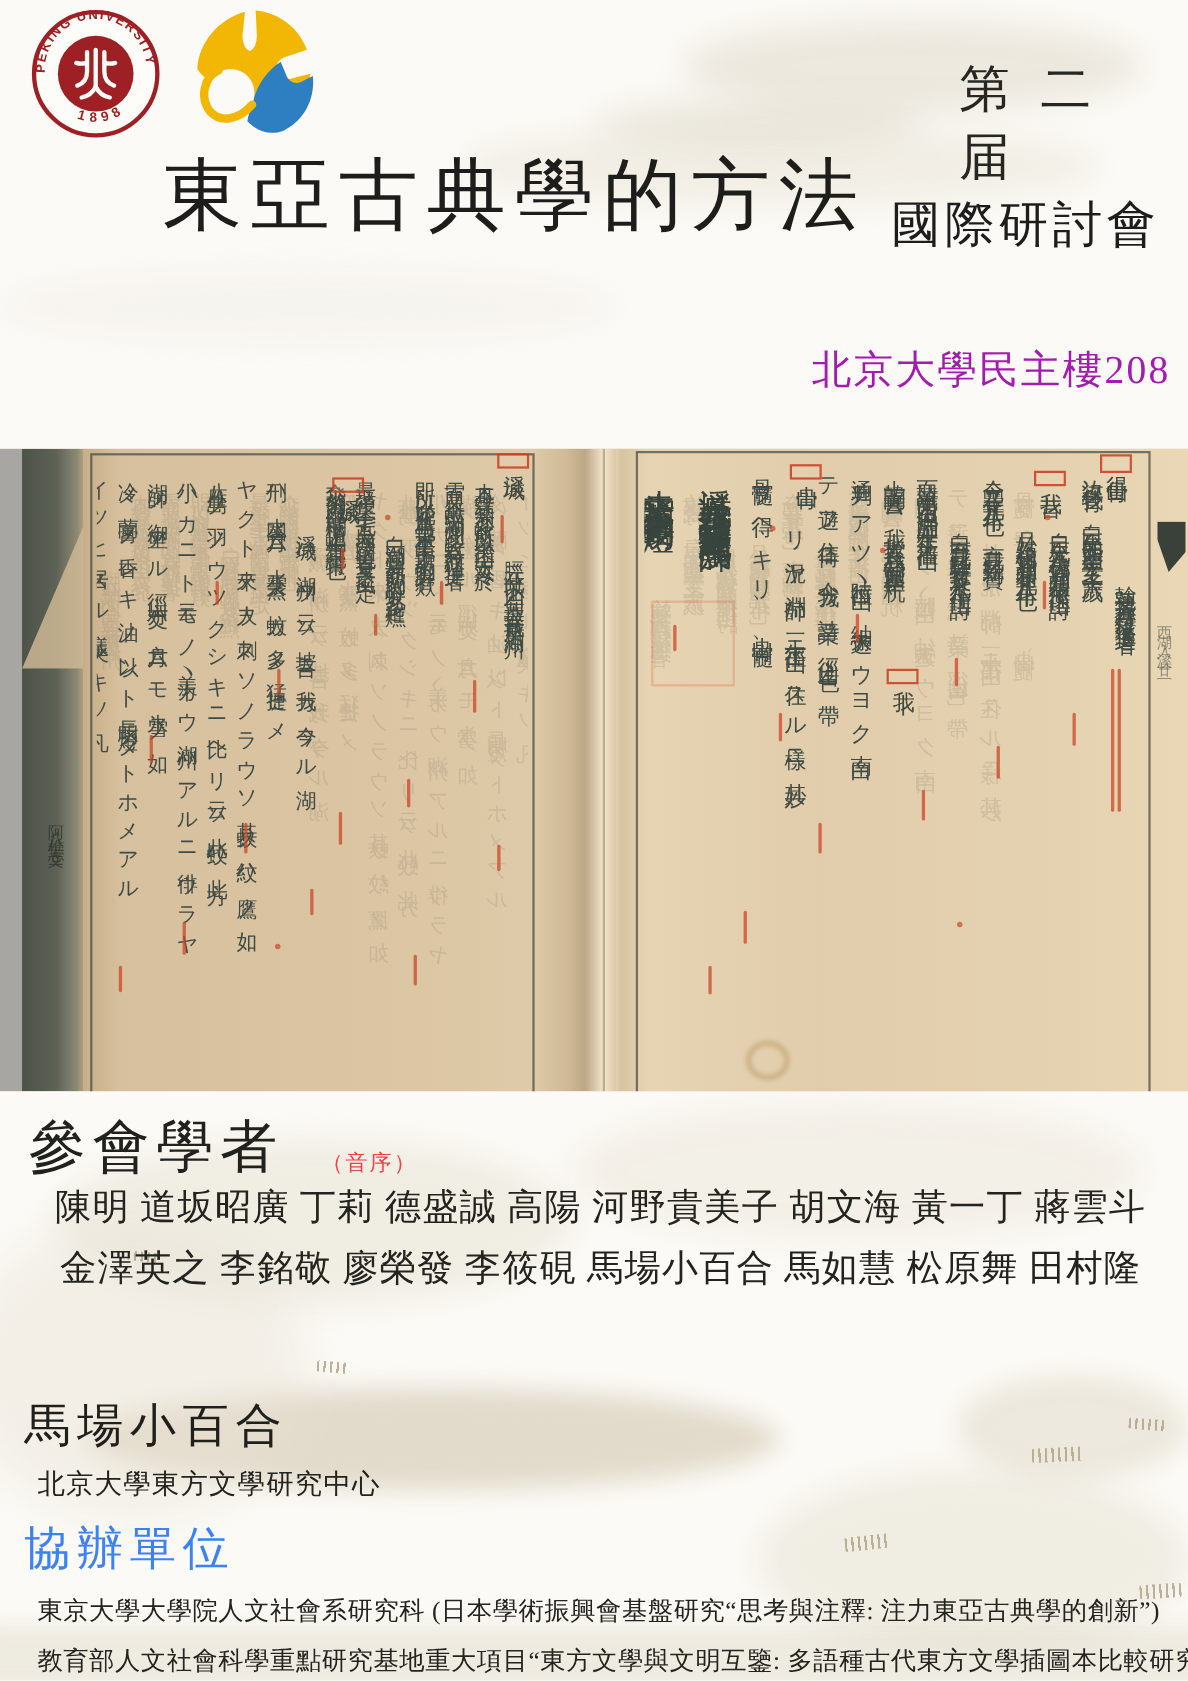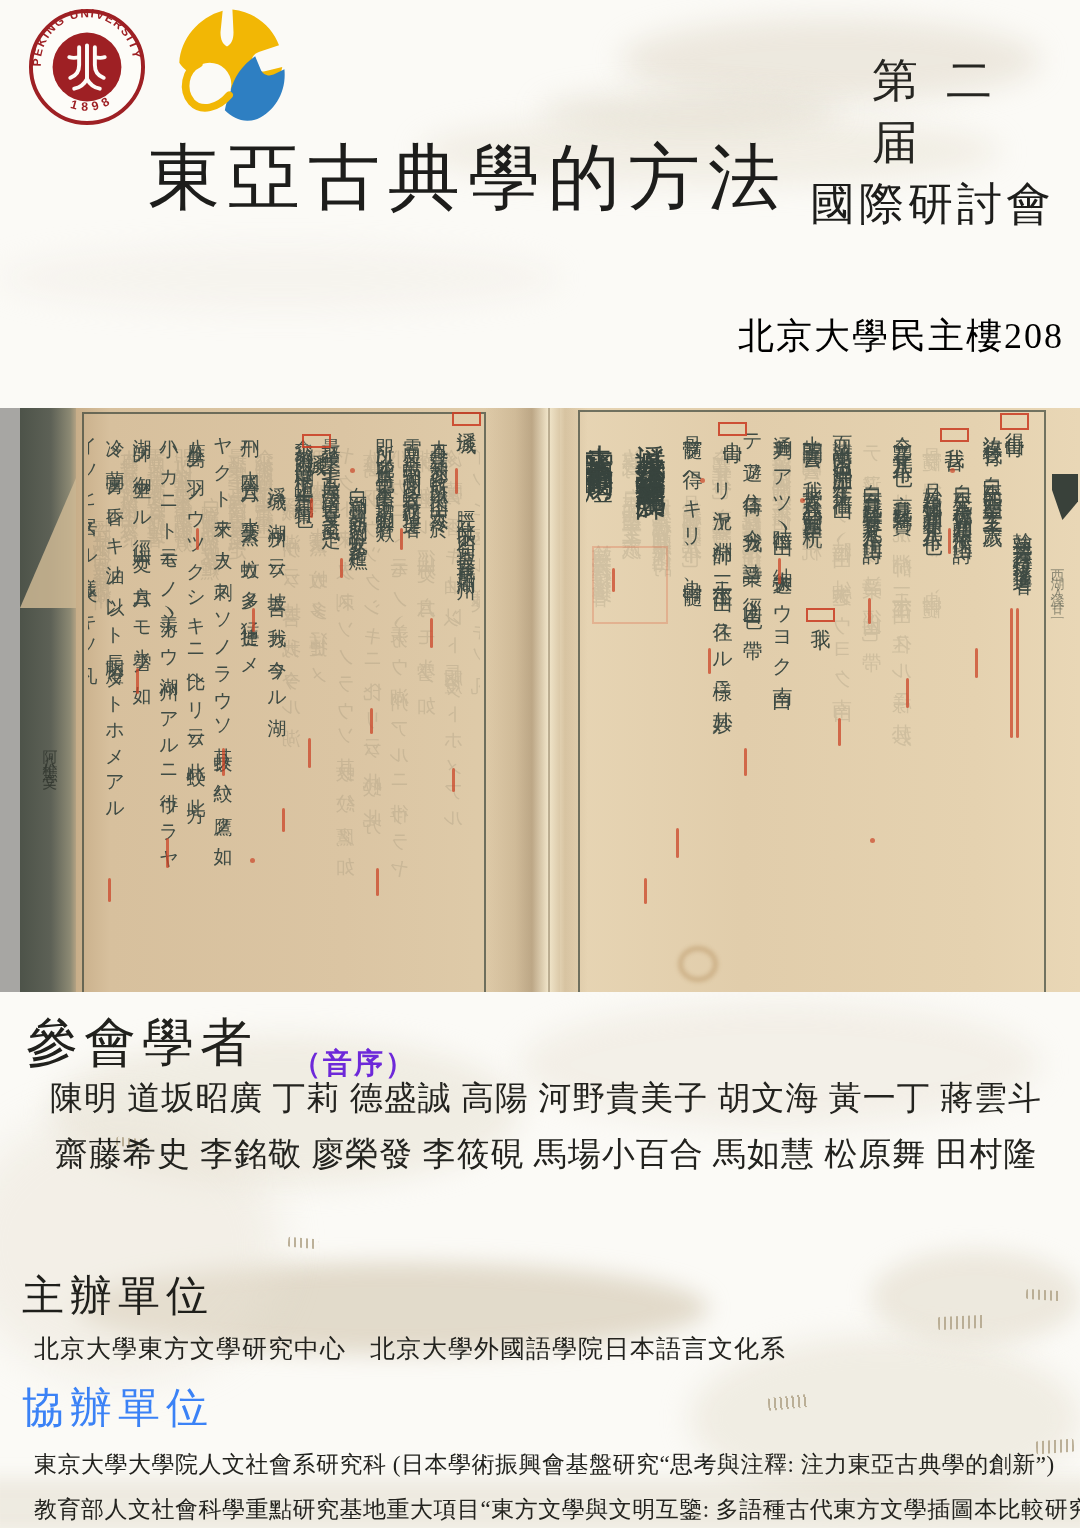--- a/index.html
+++ b/index.html
@@ -27,21 +27,21 @@
   .t4{left:288px;top:1238px;width:30px;height:10px;transform:rotate(5deg);}
   .t5{left:1036px;top:1440px;width:38px;transform:rotate(-4deg);}
   .t6{left:116px;top:1138px;width:28px;height:9px;transform:rotate(6deg);}
   
   .seal{left:28px;top:8px;width:118px;height:118px;z-index:2;}
   .ginkgo{left:162px;top:2px;width:130px;height:130px;z-index:2;}
   .edition{left:872px;top:50px;font-size:46px;letter-spacing:28px;z-index:2;color:#262622;}
   .title{left:148px;top:130px;font-size:72px;letter-spacing:8px;z-index:2;color:#1d1d1b;white-space:nowrap;}
   .subtitle{left:810px;top:174px;font-size:45px;letter-spacing:4px;z-index:2;color:#1d1d1b;white-space:nowrap;}
   .datetime{right:16px;top:256px;font-size:36px;z-index:2;letter-spacing:1px;color:#2a2a26;}
-  .venue{right:16px;top:312px;font-size:36px;z-index:2;letter-spacing:2px;color:#000000;}
+  .venue{right:16px;top:312px;font-size:36px;z-index:2;letter-spacing:2px;color:#a21caf;}
   
   .book{left:0;top:408px;width:1080px;height:584px;overflow:hidden;z-index:1;background:#d9c29f;}
   .scan-grey{position:absolute;left:0;top:0;width:20px;height:100%;background:#a7a6a3;}
   .book-edge{position:absolute;left:20px;top:0;width:56px;height:100%;
     background:linear-gradient(90deg,#4d5349 0%,#5d6156 55%,#8d8a74 90%,#b3a283 100%);}
   .edge-fold{position:absolute;left:20px;top:70px;width:56px;height:130px;background:#cdb793;
     clip-path:polygon(0 100%,100% 0,100% 100%);opacity:.85;}
   .page-left{position:absolute;left:76px;top:0;width:484px;height:100%;
     background:linear-gradient(90deg,#c8ae89 0%,#d7c09d 7%,#dbc5a3 55%,#e0cdab 100%);}
   .page-right{position:absolute;left:560px;top:0;width:520px;height:100%;
@@ -74,21 +74,21 @@
   .stain{position:absolute;left:678px;top:538px;width:30px;height:26px;border-radius:50%;
     border:5px solid rgba(150,100,40,.28);filter:blur(2px);z-index:3;}
   .wedge{position:absolute;left:1052px;top:66px;width:26px;height:46px;background:#39413a;z-index:4;
     clip-path:polygon(0 0,100% 0,100% 60%,40% 100%,0 35%);}
   .edge-col{position:absolute;left:40px;top:330px;height:250px;writing-mode:vertical-rl;text-orientation:upright;
     font-size:15px;letter-spacing:6px;color:rgba(50,55,48,.8);z-index:3;}
   .margin-col{position:absolute;left:1048px;top:150px;height:300px;writing-mode:vertical-rl;text-orientation:upright;
     font-size:14px;letter-spacing:8px;color:rgba(60,70,60,.5);z-index:3;}
   
   .scholars-heading{left:26px;top:1008px;font-size:52px;letter-spacing:6px;z-index:2;color:#21211d;}
-  .scholars-note{left:292px;top:1044px;font-size:29px;letter-spacing:2px;z-index:2;color:#6d28d9;font-weight:bold;}
+  .scholars-note{left:292px;top:1044px;font-size:20px;letter-spacing:2px;z-index:2;color:#ef4444;}
   #rows{left:18px;top:1070px;width:1056px;z-index:2;position:absolute;}
   .srow{font-size:33px;line-height:56px;letter-spacing:1px;white-space:nowrap;color:#23231f;text-align:center;}
   .org-heading{left:22px;top:1268px;font-size:42px;letter-spacing:6px;z-index:2;color:#1f1f1b;}
   #orgs{left:34px;top:1332px;z-index:2;position:absolute;display:flex;gap:24px;}
   #orgs span{font-size:25px;letter-spacing:1px;color:#23231f;white-space:nowrap;}
   .coorg-heading{left:22px;top:1380px;font-size:42px;letter-spacing:6px;z-index:2;color:#3b82f6;}
   #coorgs{left:34px;top:1442px;width:1030px;z-index:2;position:absolute;}
   #coorgs div{font-size:23px;line-height:45px;letter-spacing:.5px;color:#23231f;white-space:nowrap;}
 </style>
 </head>
@@ -271,27 +271,26 @@
         <div class="rdot" style="left: 350px; top: 60px;"></div>
         <div class="rdot" style="left: 250px; top: 450px;"></div>
         <div class="rdot" style="left: 870px; top: 430px;"></div>
       </div>
   </div>
 
   <div class="abs scholars-heading">參會學者</div>
   <div class="abs scholars-note">（音序）</div>
   <div id="rows">
       <div class="srow">陳明 道坂昭廣 丁莉 德盛誠 高陽 河野貴美子 胡文海 黃一丁 蔣雲斗</div>
-      <div class="srow">齋藤希史 李銘敬 廖榮發 李筱硯 馬場小百合 馬如慧 松原舞 田村隆</div>
+      <div class="srow">金澤英之 李銘敬 廖榮發 李筱硯 馬場小百合 馬如慧 松原舞 田村隆</div>
     </div>
 
-  <div class="abs org-heading">主辦單位</div>
+  <div class="abs org-heading">馬場小百合</div>
   <div id="orgs">
       <span>北京大學東方文學研究中心</span>
-      <span>北京大學外國語學院日本語言文化系</span>
     </div>
 
   <div class="abs coorg-heading">協辦單位</div>
   <div id="coorgs">
       <div>東京大學大學院人文社會系研究科 (日本學術振興會基盤研究“思考與注釋: 注力東亞古典學的創新”)</div>
       <div>教育部人文社會科學重點研究基地重大項目“東方文學與文明互鑒: 多語種古代東方文學插圖本比較研究”</div>
     </div>
 
 </div>
 

